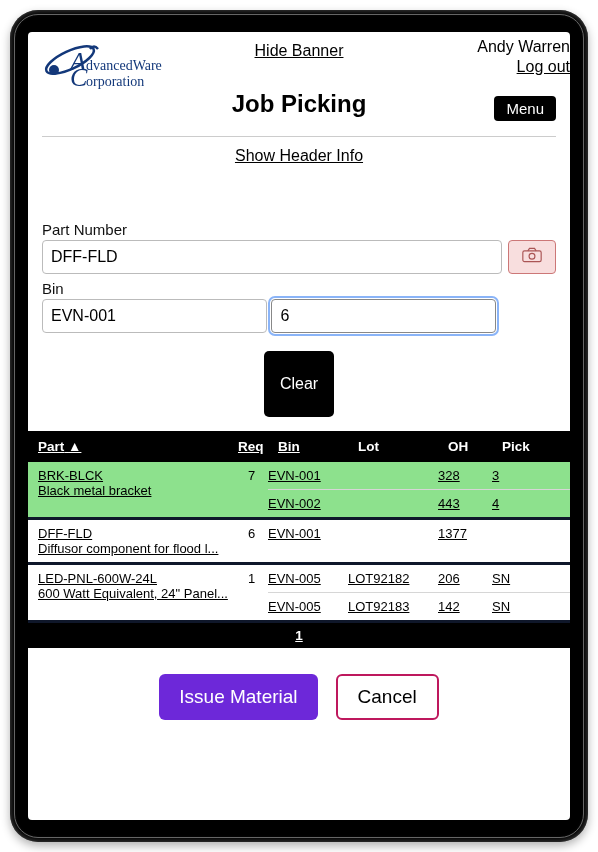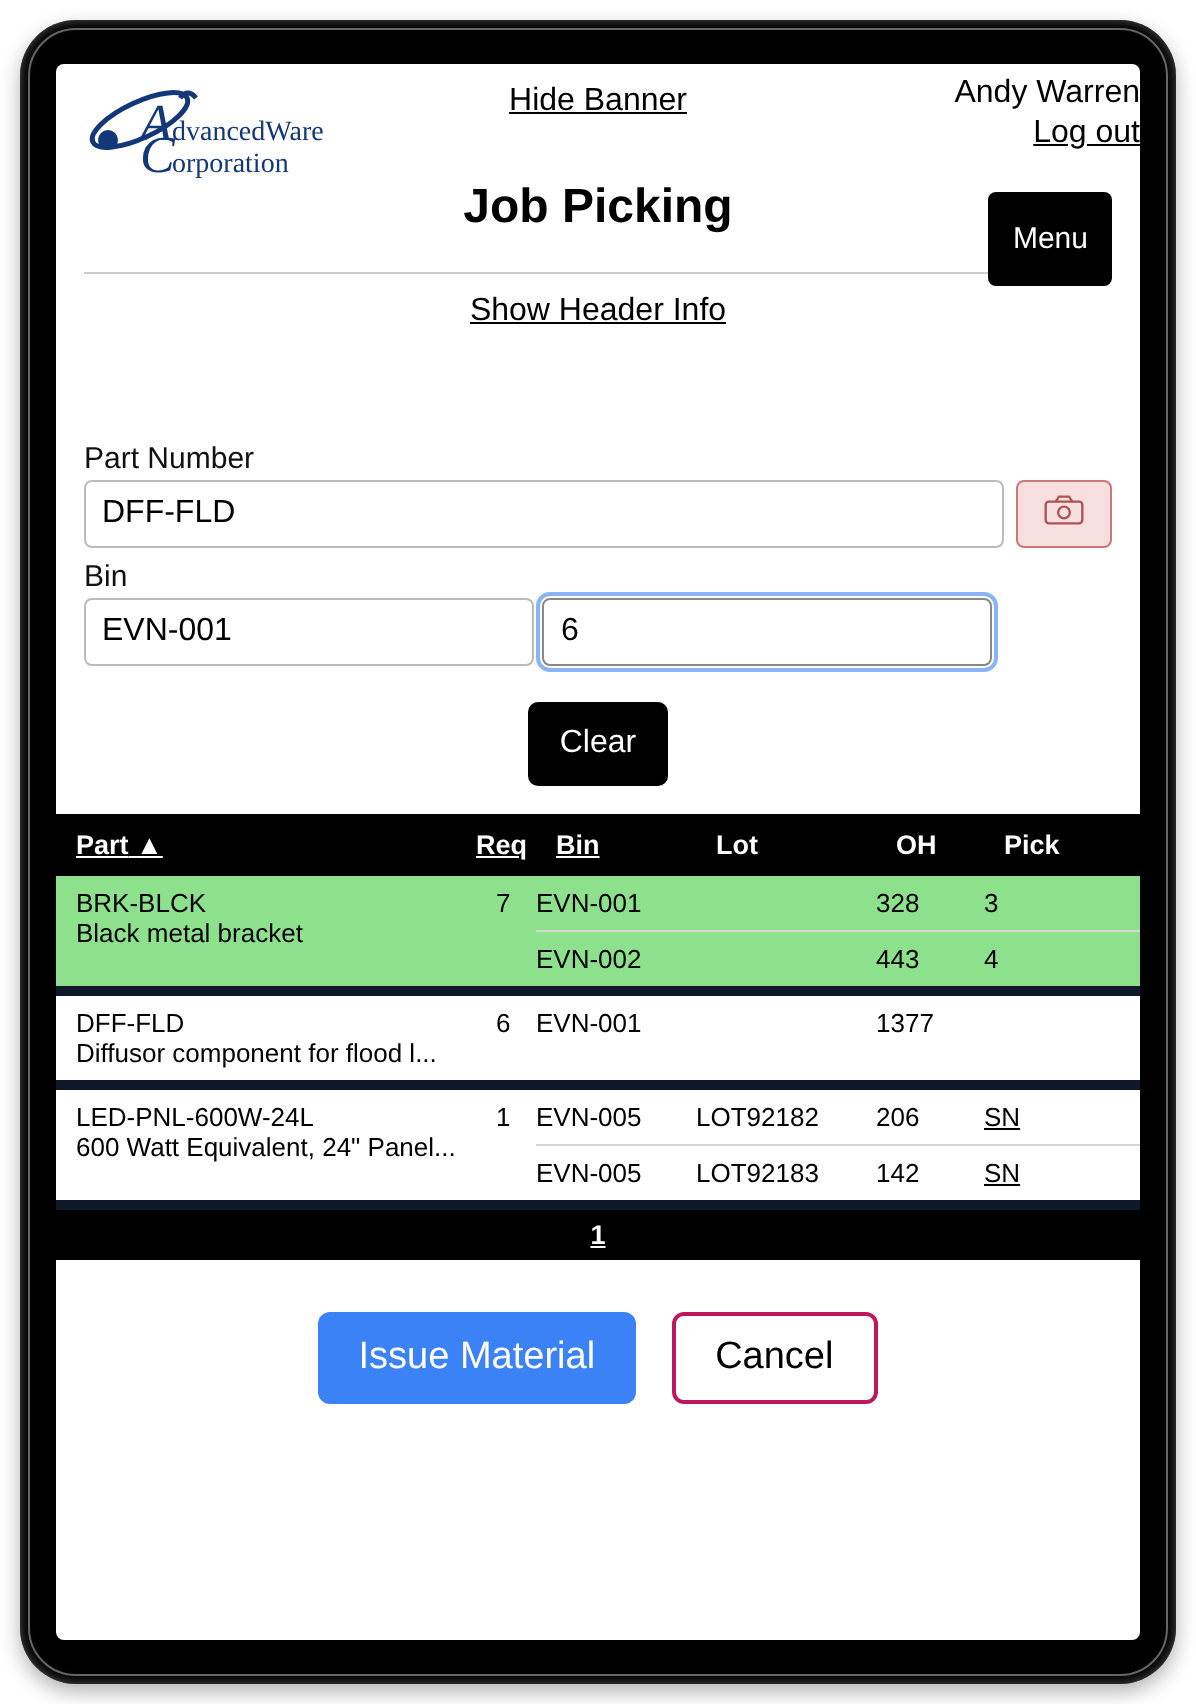--- a/index.html
+++ b/index.html
@@ -74,21 +74,21 @@
     margin-top: 30px;
   }
   .menu-btn {
     position: absolute;
     right: 14px;
     top: 64px;
     background: #000;
     color: #fff;
     border: none;
     border-radius: 4px;
-    padding: 15px 12px;
+    padding: 4px 12px;
     font-size: 15px;
     font-weight: 500;
     cursor: pointer;
   }
   .rule {
     border: none;
     border-top: 1px solid #ccc;
     margin: 10px 14px 0 14px;
   }
   .show-header {
@@ -140,21 +140,21 @@
     cursor: pointer;
   }
   .camera-btn svg { width: 20px; height: 16px; }
   .clear-btn {
     display: block;
     margin: 18px auto 14px auto;
     background: #000;
     color: #fff;
     border: none;
     border-radius: 5px;
-    padding: 12px 16px;
+    padding: 24px 16px;
     font-size: 16px;
     cursor: pointer;
   }
 
   
   .table {
     font-size: 13.5px;
   }
   .thead {
     background: #000;
@@ -163,21 +163,22 @@
     grid-template-columns: 200px 40px 80px 90px 54px 50px;
     padding: 8px 10px;
     font-weight: 600;
   }
   .thead .sortable { text-decoration: underline; cursor: pointer; }
   .tbody {
     font-size: 13px;
   }
   .part-group {
     display: flex;
-    border-bottom: 5px solid #0f172a;
+    border-bottom: 3px solid #0f172a;
+    text-decoration: underline;
   }
   .part-group.selected { background: #8de18d; }
   .part-group .left {
     width: 240px;
     padding: 6px 10px;
   }
   .part-group .left .pn { font-weight: 400; }
   .part-group .left .desc {
     white-space: nowrap;
     overflow: hidden;
@@ -215,21 +216,21 @@
   }
 
   
   .footer {
     padding: 26px 0 0 0;
     display: flex;
     justify-content: center;
     gap: 18px;
   }
   .btn-primary {
-    background: #3b82f6;
+    background: #6d28d9;
     color: #fff;
     border: none;
     border-radius: 6px;
     padding: 12px 20px;
     font-size: 19px;
     font-weight: 500;
     cursor: pointer;
   }
   .btn-secondary {
     background: #fff;

